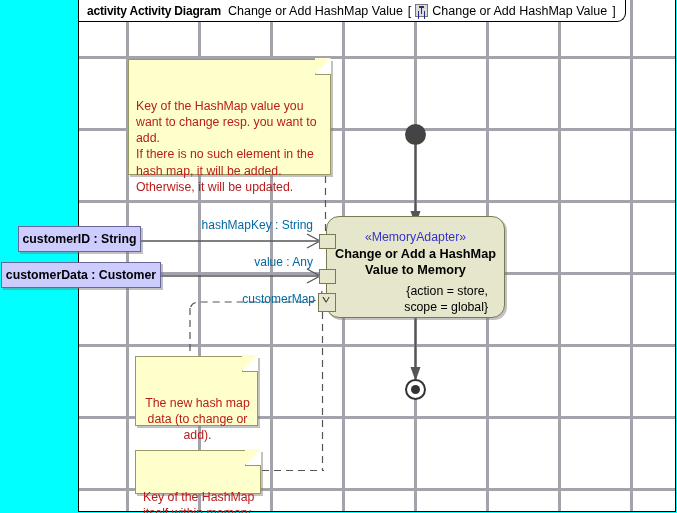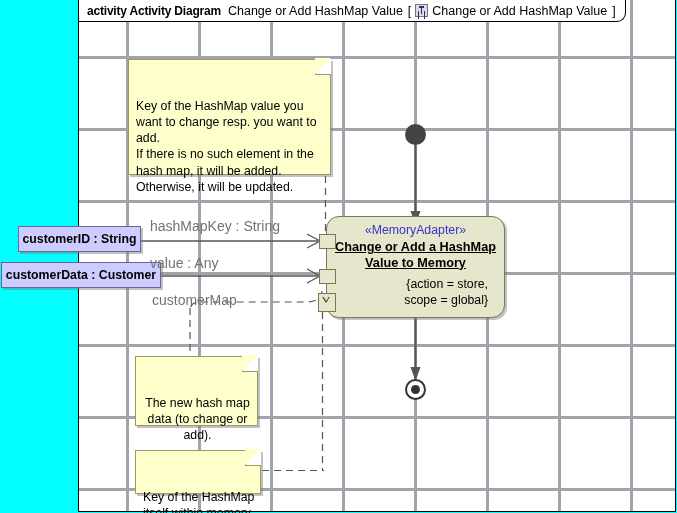--- a/index.html
+++ b/index.html
@@ -71,21 +71,21 @@
   }
 
   
   .note{
     position:absolute;
     background:#ffffcc;
     border:1px solid #999966;
     box-shadow:2px 2px 0 rgba(120,120,120,.45);
     box-sizing:border-box;
     font-size:12.3px;
-    color:#000000;
+    color:#b91c1c;
     line-height:16.3px;
     padding:5px 5px 4px 7px;
     white-space:pre-line;
     z-index:4;
   }
   .note .fold{
     position:absolute;right:-1px;top:-1px;
     width:16px;height:16px;
     background:#ffffff;
     border-left:1px solid #999966;
@@ -117,25 +117,25 @@
     position:absolute;
     background:#e6e6cc;
     border:1.6px solid #7a7a52;
     border-radius:13px;
     box-shadow:2px 2px 0 rgba(120,120,120,.45);
     box-sizing:border-box;
     z-index:5;
     text-align:center;
   }
   .action .stereo{
-    color:#3333cc;font-size:12.3px;margin-top:6px;
+    color:#3333cc;font-size:12.3px;margin-top:13px;
   }
   .action .title{
     font-weight:bold;font-size:12.7px;color:#000;
-    line-height:15.5px;margin-top:3px;white-space:pre-line;text-decoration:underline;
+    line-height:15.5px;margin-top:3px;white-space:pre-line;
   }
   .action .props{
     font-size:12.3px;color:#000;line-height:15.5px;
     margin-top:6px;text-align:right;padding-right:16px;white-space:pre-line;
   }
 
   
   .pin{
     position:absolute;
     width:17px;height:15px;
@@ -149,22 +149,22 @@
     width:8px;height:6px;
     border-left:2px solid #3a3a20;
     border-right:2px solid #3a3a20;
     transform:skewX(0deg);
     clip-path:polygon(0 0,18% 0,52% 78%,86% 0,100% 0,56% 100%,46% 100%);
     background:#3a3a20;
     border:none;
   }
   .pin-label{
     position:absolute;
-    font-size:14px;color:#737373;white-space:nowrap;
-    z-index:7;text-align:left;
+    font-size:12px;color:#0369a1;white-space:nowrap;
+    z-index:7;text-align:right;
   }
 
   
   .init-node{
     position:absolute;width:21px;height:21px;border-radius:50%;
     background:#444444;z-index:5;
   }
   .final-node{
     position:absolute;width:21px;height:21px;border-radius:50%;
     background:#ffffff;border:2px solid #333333;box-sizing:border-box;z-index:5;

